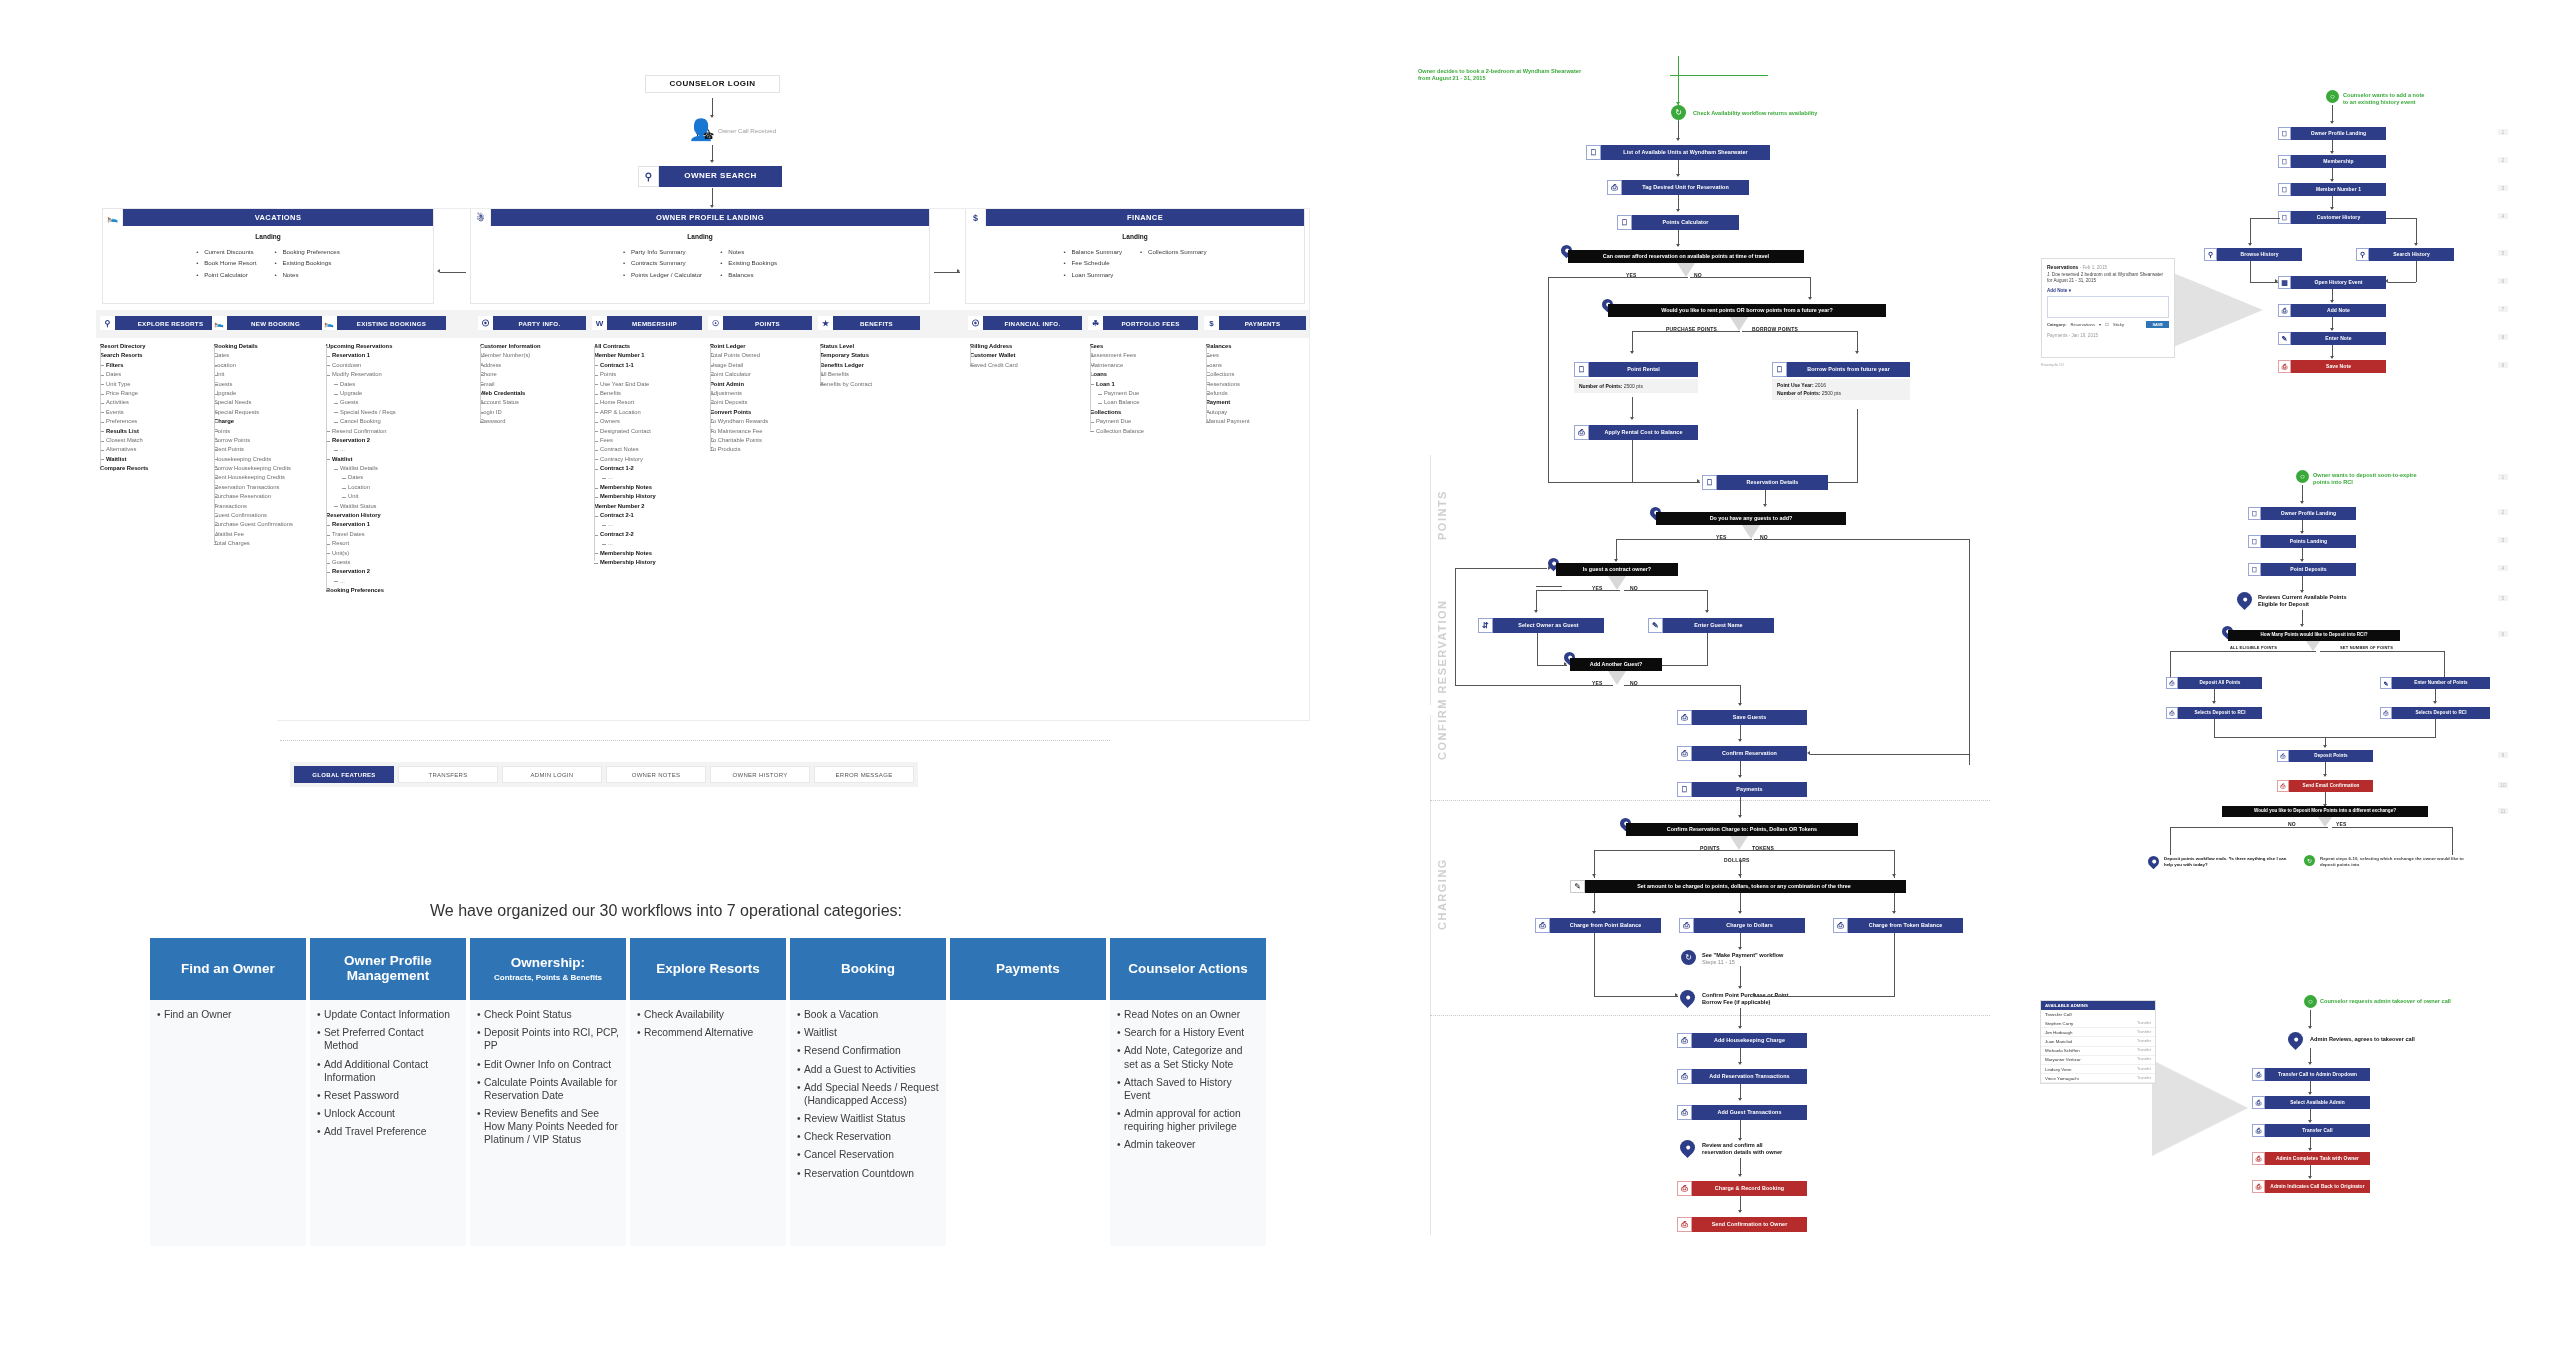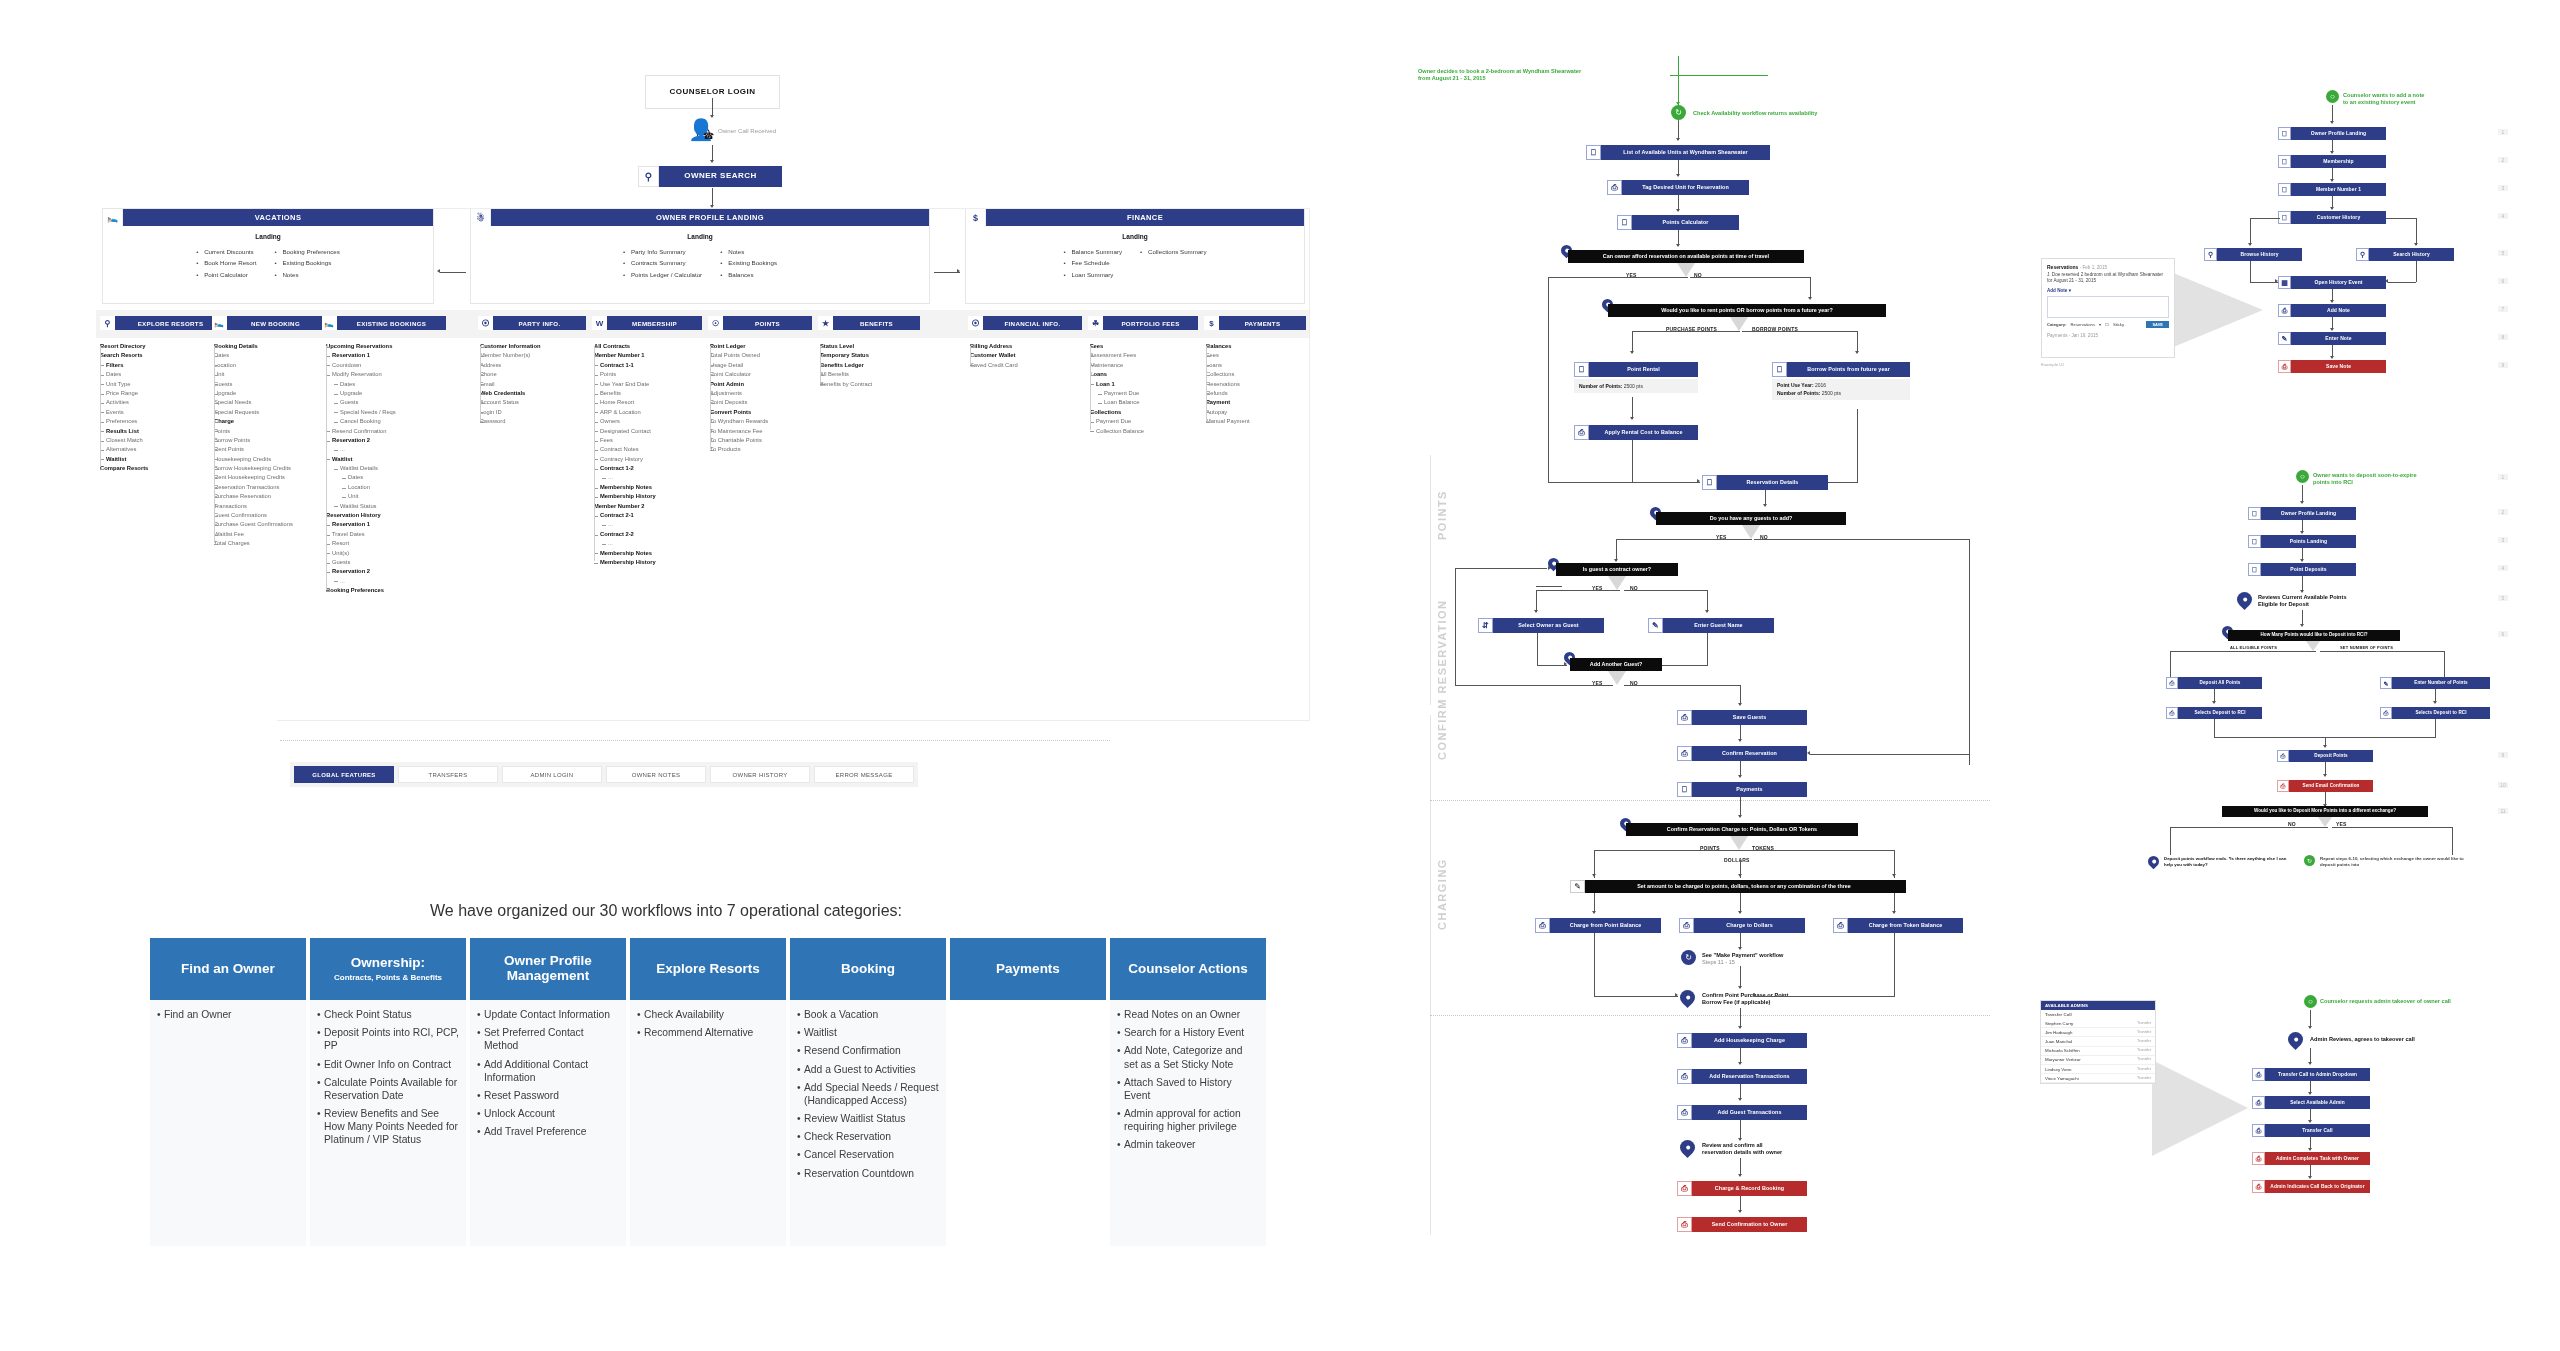--- a/index.html
+++ b/index.html
@@ -210,21 +210,21 @@
     display:flex; justify-content:space-between; font-size:4.4px; color:#333;
     padding:1.6px 4px; border-bottom:1px solid #f0f0f0;
   }
   .adminlist .rw span:last-child { color:#9a9a9a; font-size:3.8px; }
 </style>
 </head>
 <body>
 
 <div class="canvas">
 
-  <div class="flow-box" style="left:645px; top:75px; width:135px; height:34px;">
+  <div class="flow-box" style="left:645px; top:75px; width:135px; height:18px;">
     <div class="lb" style="background:#fff;color:#111;border:1px solid #e2e2e2;font-size:8px;letter-spacing:.5px;">COUNSELOR LOGIN</div>
   </div>
   <div class="edge vl" style="left:712px; top:98px; height:18px;"></div>
   <div class="arrow-d" style="left:710px; top:115px;"></div>
   <div style="position:absolute;left:692px;top:120px;font-size:22px;color:#111;">☺</div>
   <div style="position:absolute;left:688px;top:118px;font-size:21px;color:#111;font-weight:bold;">👤</div>
   <div style="position:absolute;left:703px;top:131px;font-size:9px;color:#111;">☎</div>
   <div style="position:absolute;left:718px;top:127px;font-size:6.2px;color:#9b9b9b;">Owner Call Received</div>
   <div class="edge vl" style="left:712px; top:145px; height:16px;"></div>
   <div class="arrow-d" style="left:710px; top:160px;"></div>
@@ -529,45 +529,45 @@
           <div class="t1">Find an Owner</div>
         </div>
         <div class="cb">
           <ul>
             <li>Find an Owner</li>
           </ul>
         </div>
       </div>
       <div class="cat-col">
         <div class="ch">
-          <div class="t1">Ownership:</div>
-          <div class="t2">Contracts, Points &amp; Benefits</div>
-        </div>
-        <div class="cb">
-          <ul>
-            <li>Check Point Status</li>
-            <li>Deposit Points into RCI, PCP, PP</li>
-            <li>Edit Owner Info on Contract</li>
-            <li>Calculate Points Available for Reservation Date</li>
-            <li>Review Benefits and See How Many Points Needed for Platinum / VIP Status</li>
-          </ul>
-        </div>
-      </div>
-      <div class="cat-col">
-        <div class="ch">
           <div class="t1">Owner Profile Management</div>
         </div>
         <div class="cb">
           <ul>
             <li>Update Contact Information</li>
             <li>Set Preferred Contact Method</li>
             <li>Add Additional Contact Information</li>
             <li>Reset Password</li>
             <li>Unlock Account</li>
             <li>Add Travel Preference</li>
+          </ul>
+        </div>
+      </div>
+      <div class="cat-col">
+        <div class="ch">
+          <div class="t1">Ownership:</div>
+          <div class="t2">Contracts, Points &amp; Benefits</div>
+        </div>
+        <div class="cb">
+          <ul>
+            <li>Check Point Status</li>
+            <li>Deposit Points into RCI, PCP, PP</li>
+            <li>Edit Owner Info on Contract</li>
+            <li>Calculate Points Available for Reservation Date</li>
+            <li>Review Benefits and See How Many Points Needed for Platinum / VIP Status</li>
           </ul>
         </div>
       </div>
       <div class="cat-col">
         <div class="ch">
           <div class="t1">Explore Resorts</div>
         </div>
         <div class="cb">
           <ul>
             <li>Check Availability</li>

